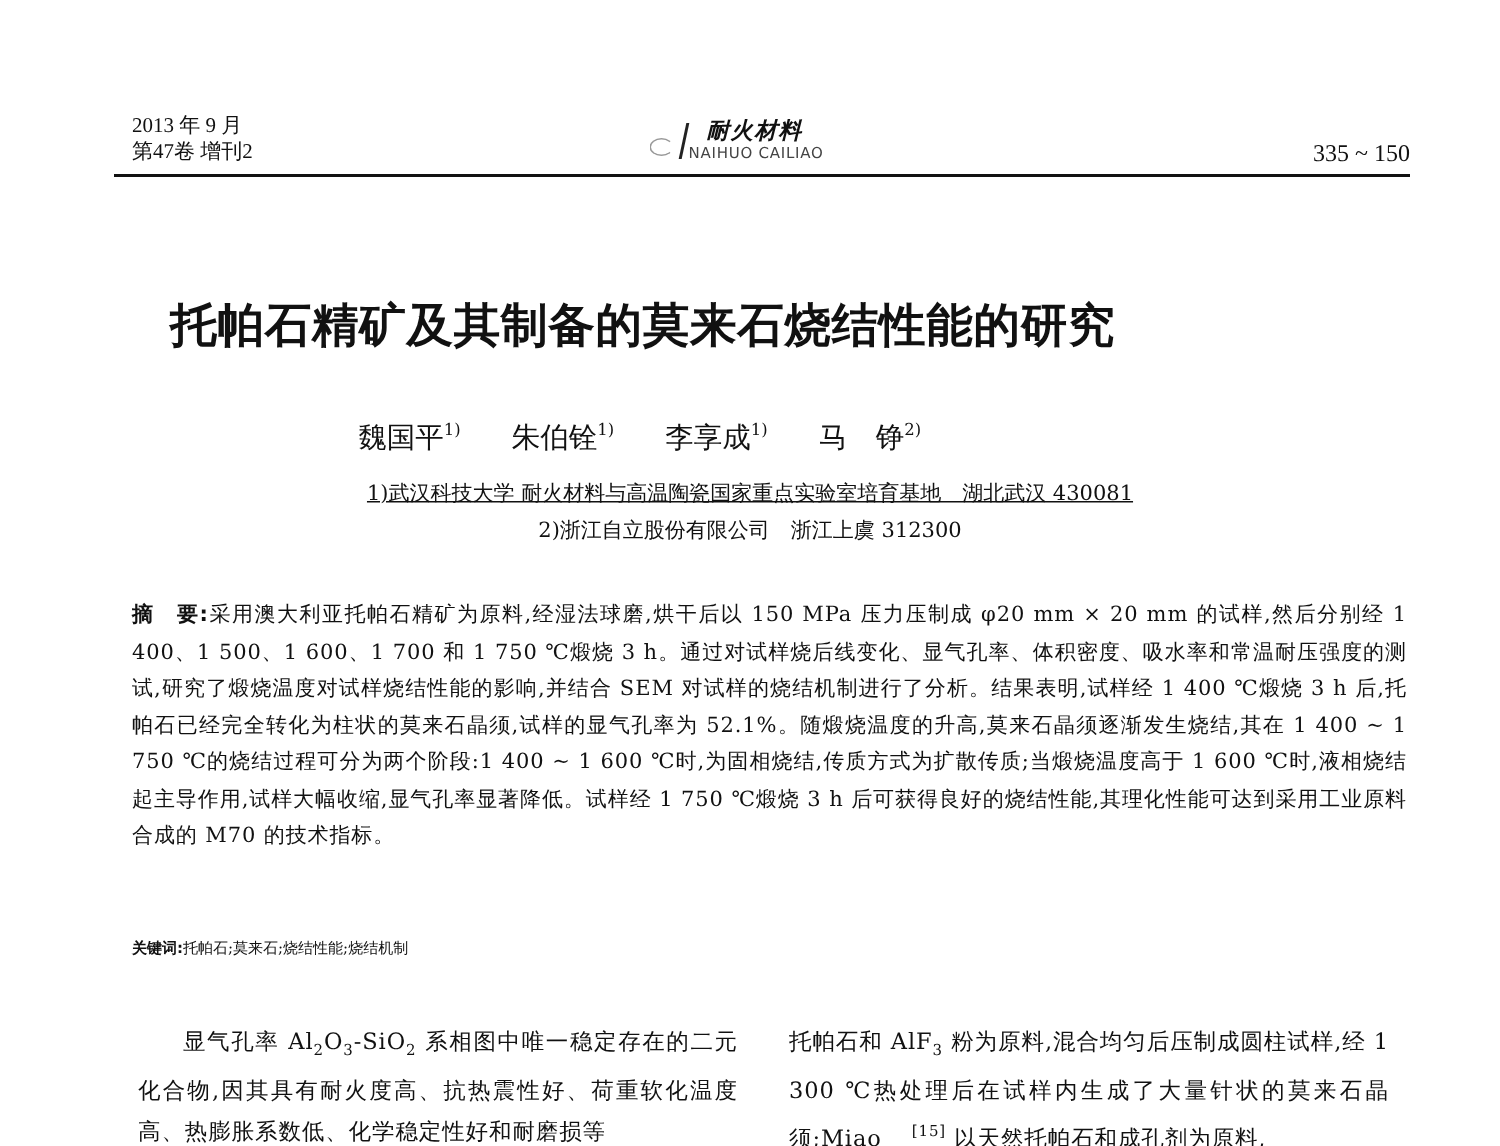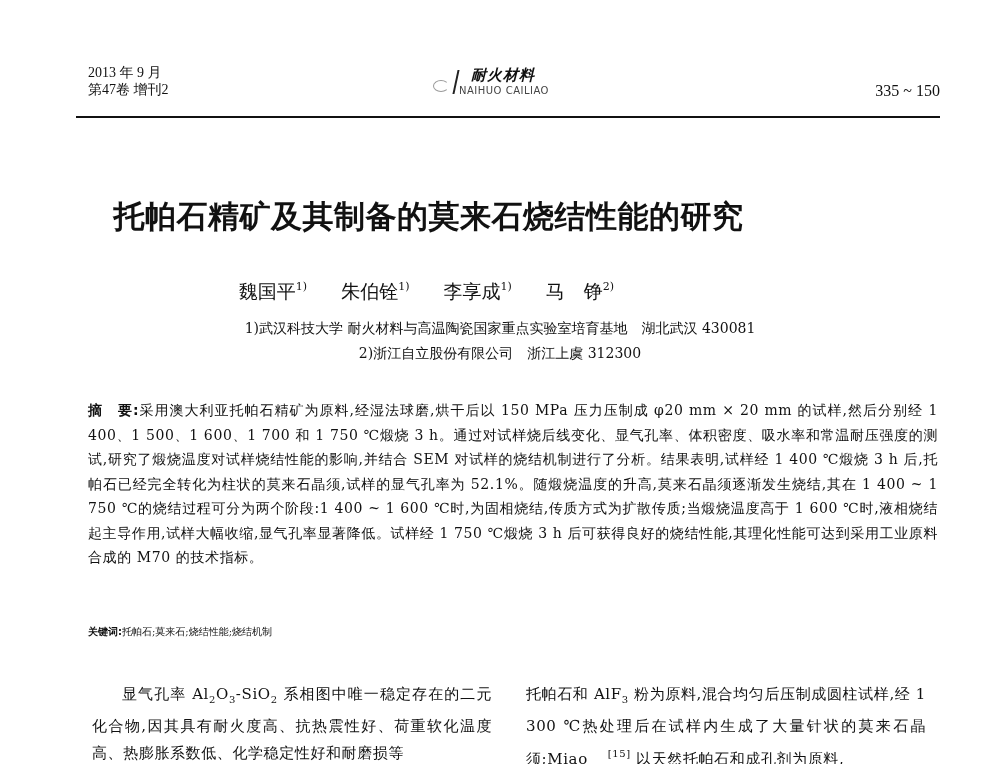--- a/index.html
+++ b/index.html
@@ -11,21 +11,21 @@
       width: 1000px;
       height: 764px;
       overflow: hidden;
       position: relative;
       color: #111;
       font-family: "DejaVu Serif", "Liberation Serif", serif;
     }
     .header {
       position: absolute;
       left: 88px;
-      top: 64px;
+      top: 76px;
       width: 852px;
       height: 40px;
     }
     .header-left {
       position: absolute;
       left: 0;
       top: 0;
       font-family: "Liberation Serif", serif;
       font-size: 14px;
       line-height: 17px;
@@ -116,21 +116,21 @@
       font-size: 11px;
       vertical-align: 8px;
     }
     .affil {
       position: absolute;
       left: 0;
       width: 1000px;
       text-align: center;
       font-size: 14px;
     }
-    .affil-1 { top: 320px; }
+    .affil-1 { top: 320px; text-decoration: underline; }
     .affil-2 { top: 345px; text-align: center; }
     .abstract {
       position: absolute;
       left: 88px;
       top: 398px;
       width: 850px;
       font-size: 14px;
       line-height: 24.5px;
       text-align: justify;
       letter-spacing: 0.6px;

